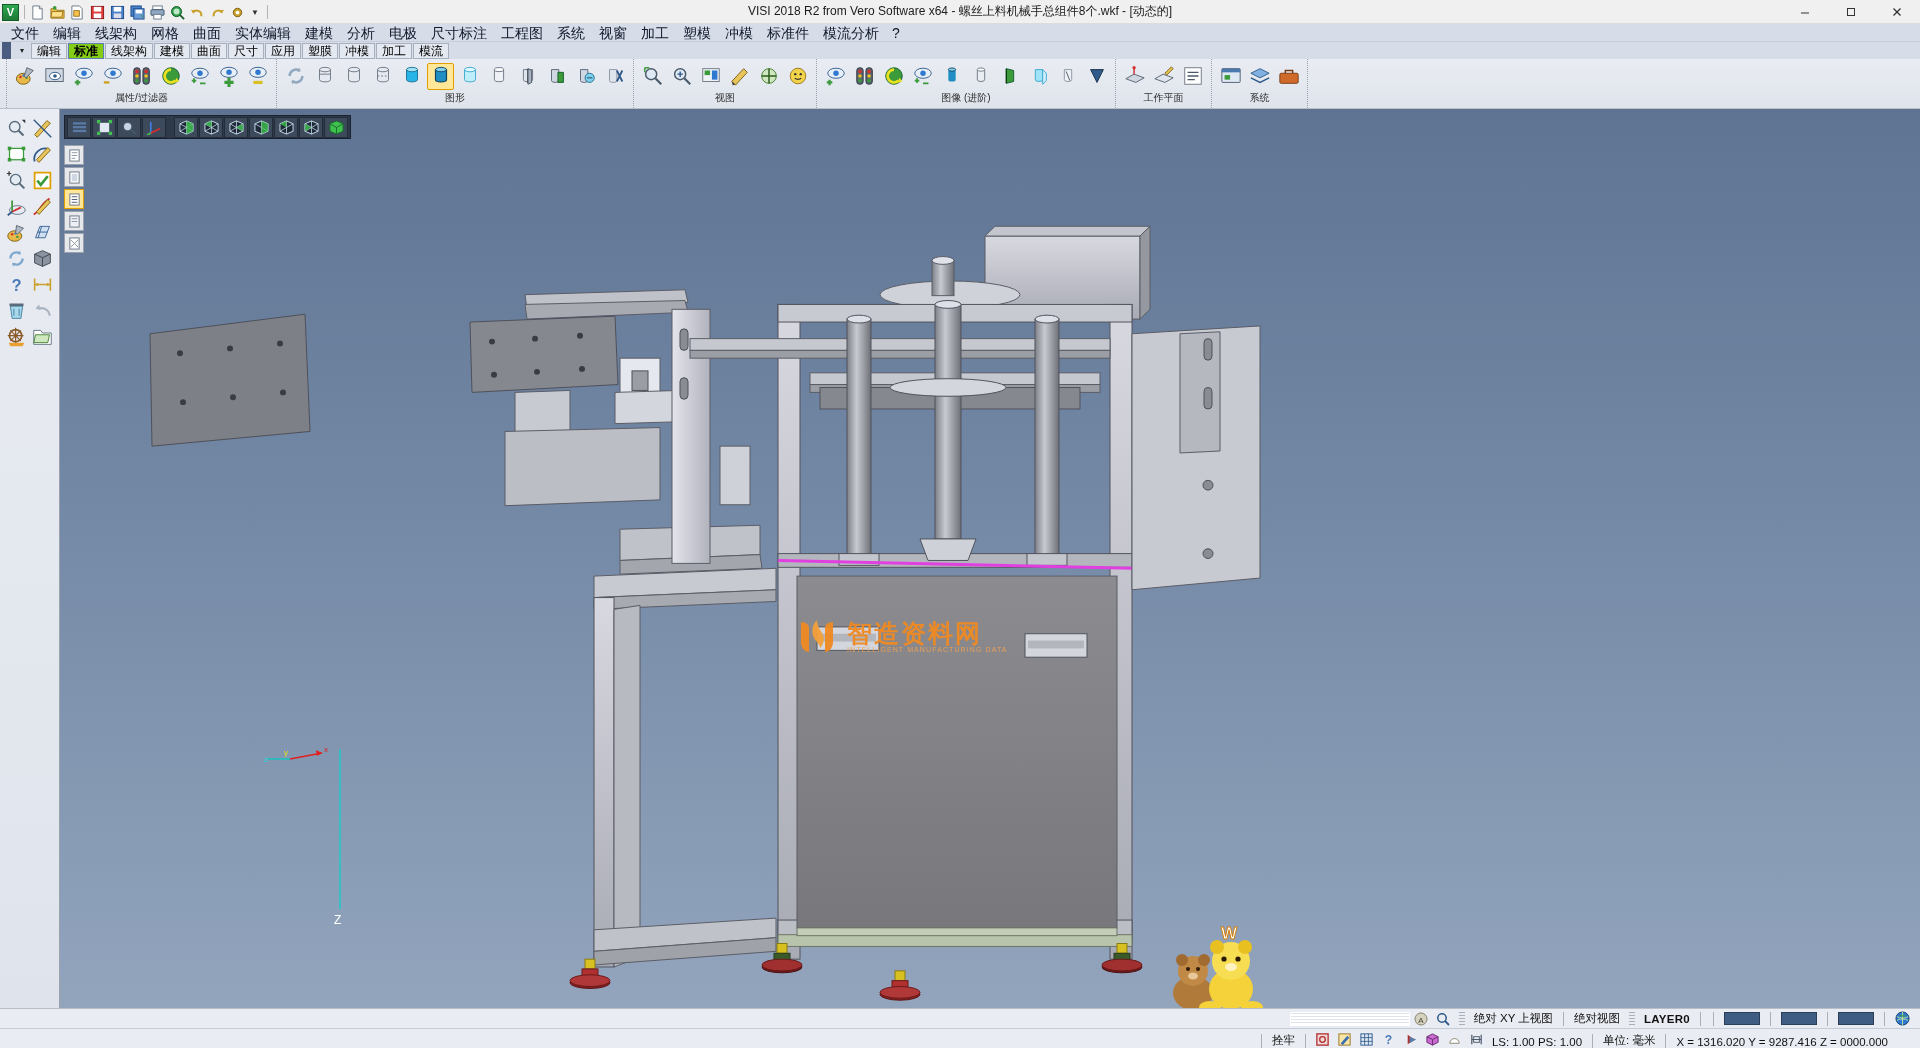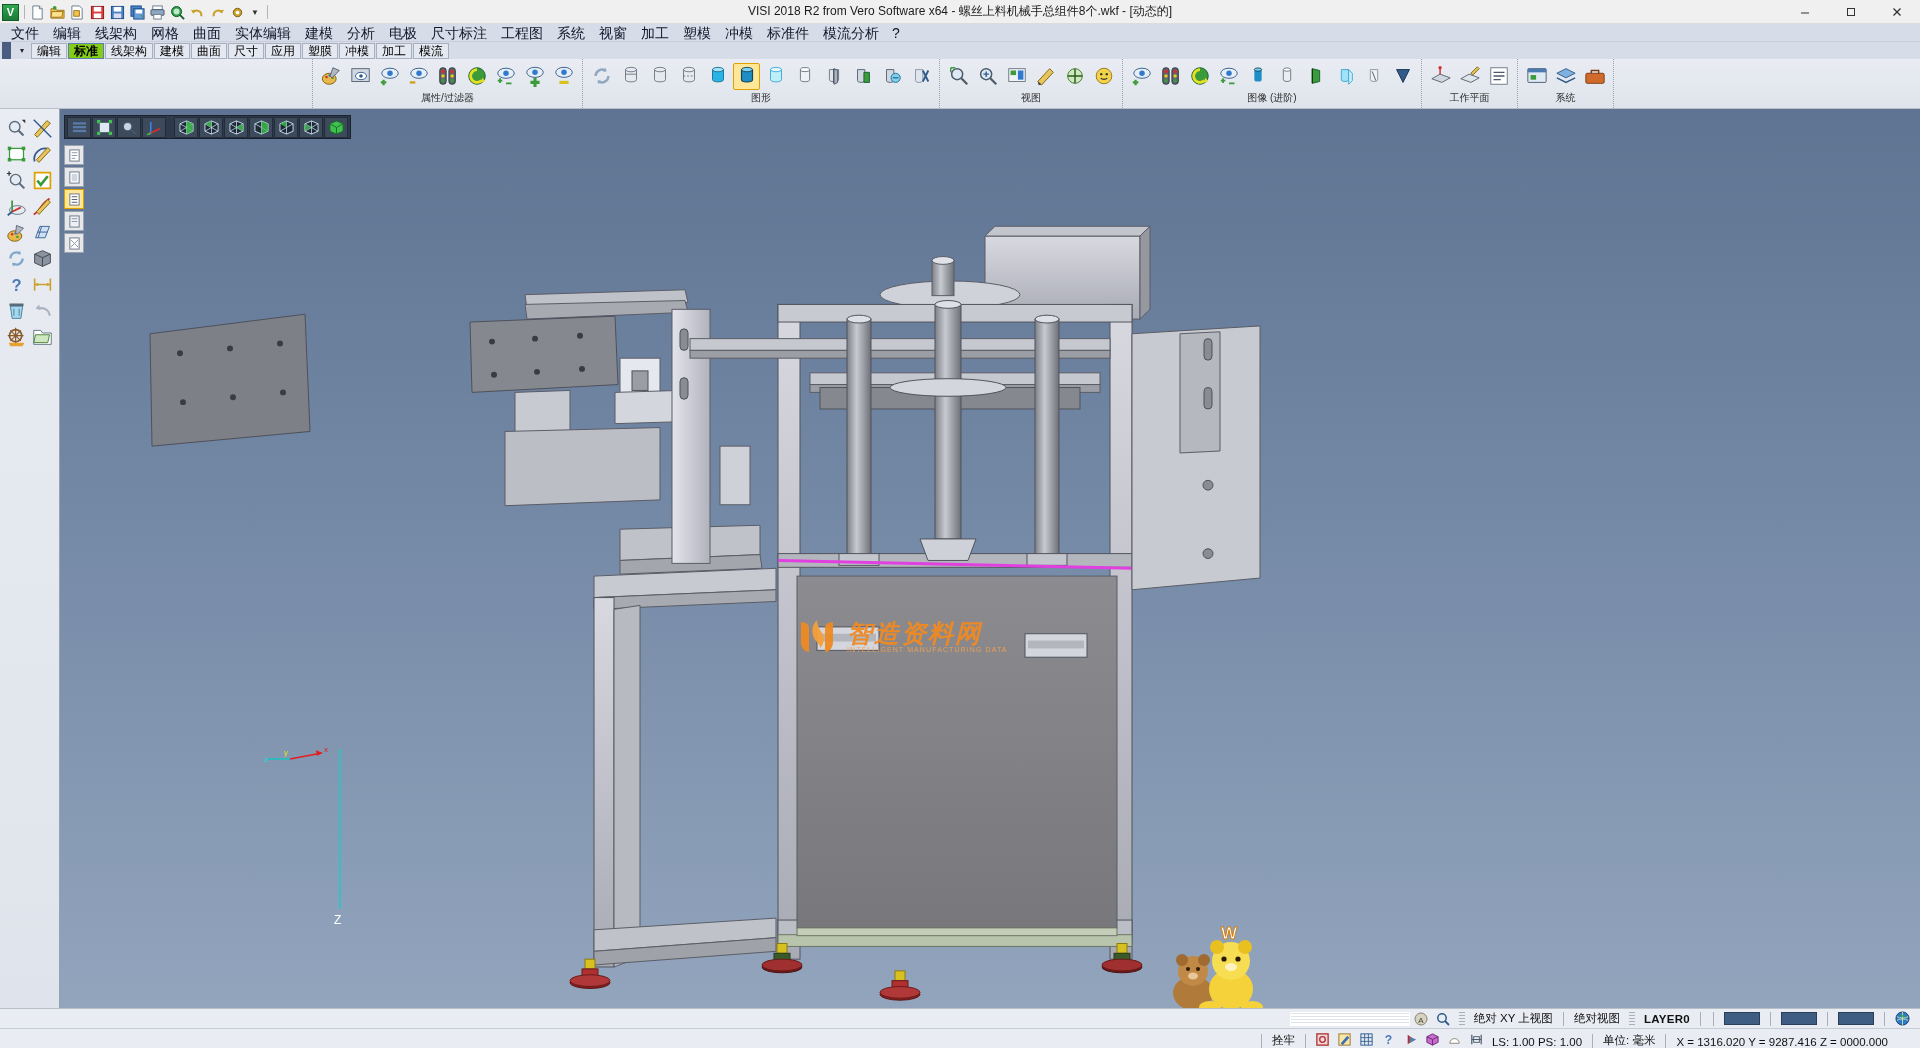--- a/index.html
+++ b/index.html
@@ -33,21 +33,21 @@
              flex:0 0 17px; padding-left:2px; }
   .tabstrip .grip{ width:9px; background:#4a5c80; margin-right:2px; }
   .tabstrip .arrow{ width:18px; display:flex; align-items:center; justify-content:center;
                     font-size:8px; color:#222; }
   .tab{ font-size:12px; line-height:15px; padding:0 5px; color:#000; border:1px solid #a8b0c0;
         margin-right:1px; background:#e4e8f0; align-self:center; height:16px; white-space:nowrap;}
   .tab.active{ background:#84cc16; border-color:#5a7fb0; font-weight:bold; }
 
   
   .maintool{ flex:0 0 49px; background:linear-gradient(#e9ecf2,#dfe4ec); display:flex;
-             align-items:flex-start; position:relative; border-bottom:1px solid #b9bfc9;justify-content:center; }
+             align-items:flex-start; position:relative; border-bottom:1px solid #b9bfc9; }
   .tgroup{ display:flex; flex-direction:column; align-items:center; height:49px;
            border-right:1px dotted #9aa2b0; padding:0 4px; }
   .tgroup:first-child{ border-left:1px dotted #9aa2b0; margin-left:6px; }
   .trow{ display:flex; align-items:center; height:32px; padding-top:2px; }
   .tbtn{ width:27px; height:27px; display:flex; align-items:center; justify-content:center;
          margin:0 1px; border:1px solid transparent; border-radius:2px; }
   .tbtn.sel{ background:#ffe79a; border:1px solid #e0a000; }
   .glabel{ font-size:10px; color:#2c2c2c; line-height:12px; margin-top:1px; white-space:nowrap;}
 
   
@@ -74,21 +74,21 @@
   .vstrip{ position:absolute; left:4px; top:36px; width:22px; display:flex; flex-direction:column;
            gap:2px; z-index:5; }
   .vsbtn{ width:20px; height:20px; background:#e6e8ec; border:1px solid #9aa2b0;
           display:flex; align-items:center; justify-content:center; }
   .vsbtn.sel{ background:#ffe79a; border-color:#e0a000; }
 
   
   .watermark{ position:absolute; left:735px; top:505px; display:flex; align-items:center; gap:8px;
               opacity:.95; z-index:4; }
   .wm-text{ display:flex; flex-direction:column; }
-  .wm-cn{ font-size:25px; color:#f08a22; font-weight:bold; letter-spacing:2px; line-height:26px;font-style:italic;}
+  .wm-cn{ font-size:25px; color:#f08a22; font-weight:bold; letter-spacing:2px; line-height:26px;}
   .wm-en{ font-size:7px; color:#f0a050; letter-spacing:1.1px; }
 
   
   .axis-small{ position:absolute; z-index:4; }
 
   
   .mascot{ position:absolute; z-index:8; }
 
   
   .statusrow{ flex:0 0 20px; background:#e9ecf2; display:flex; align-items:center;

